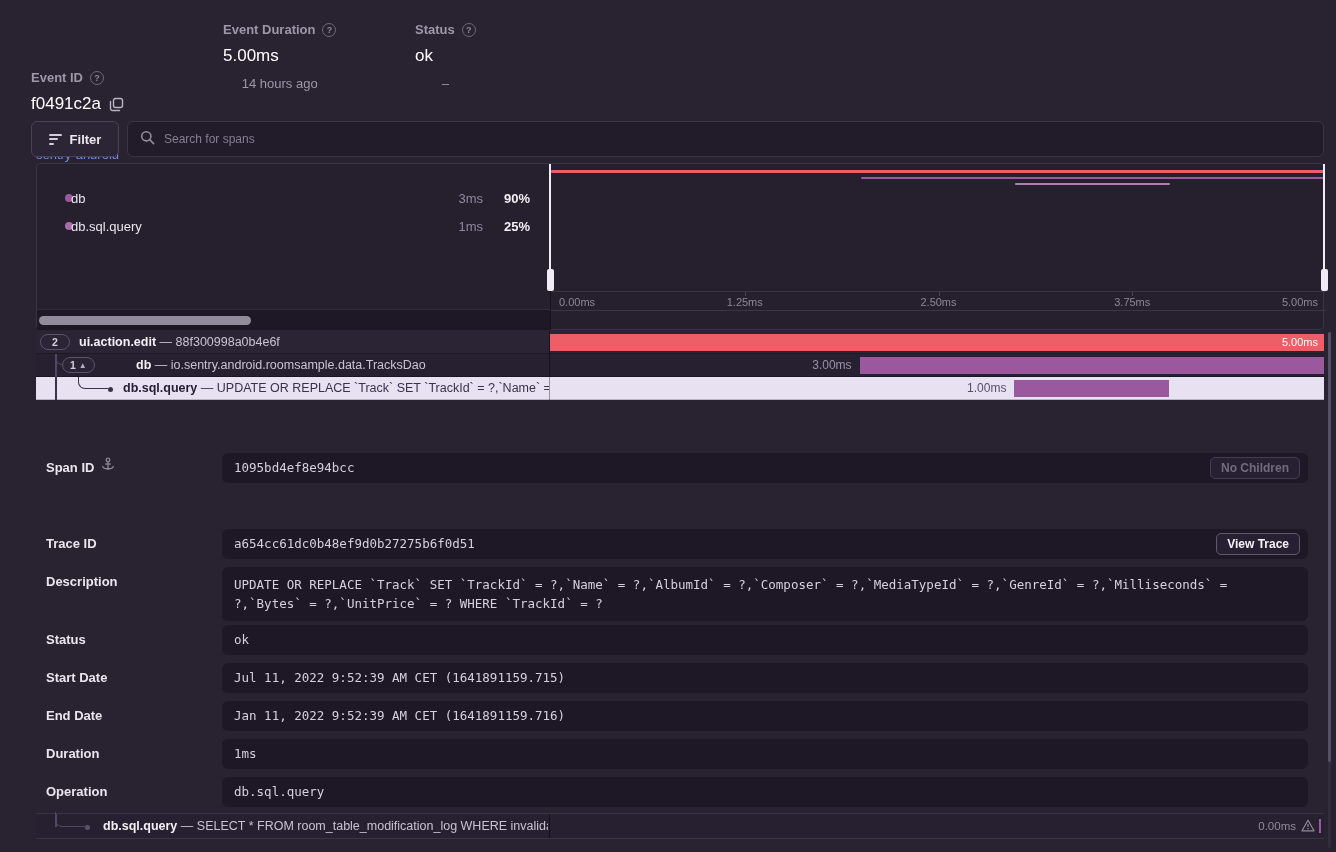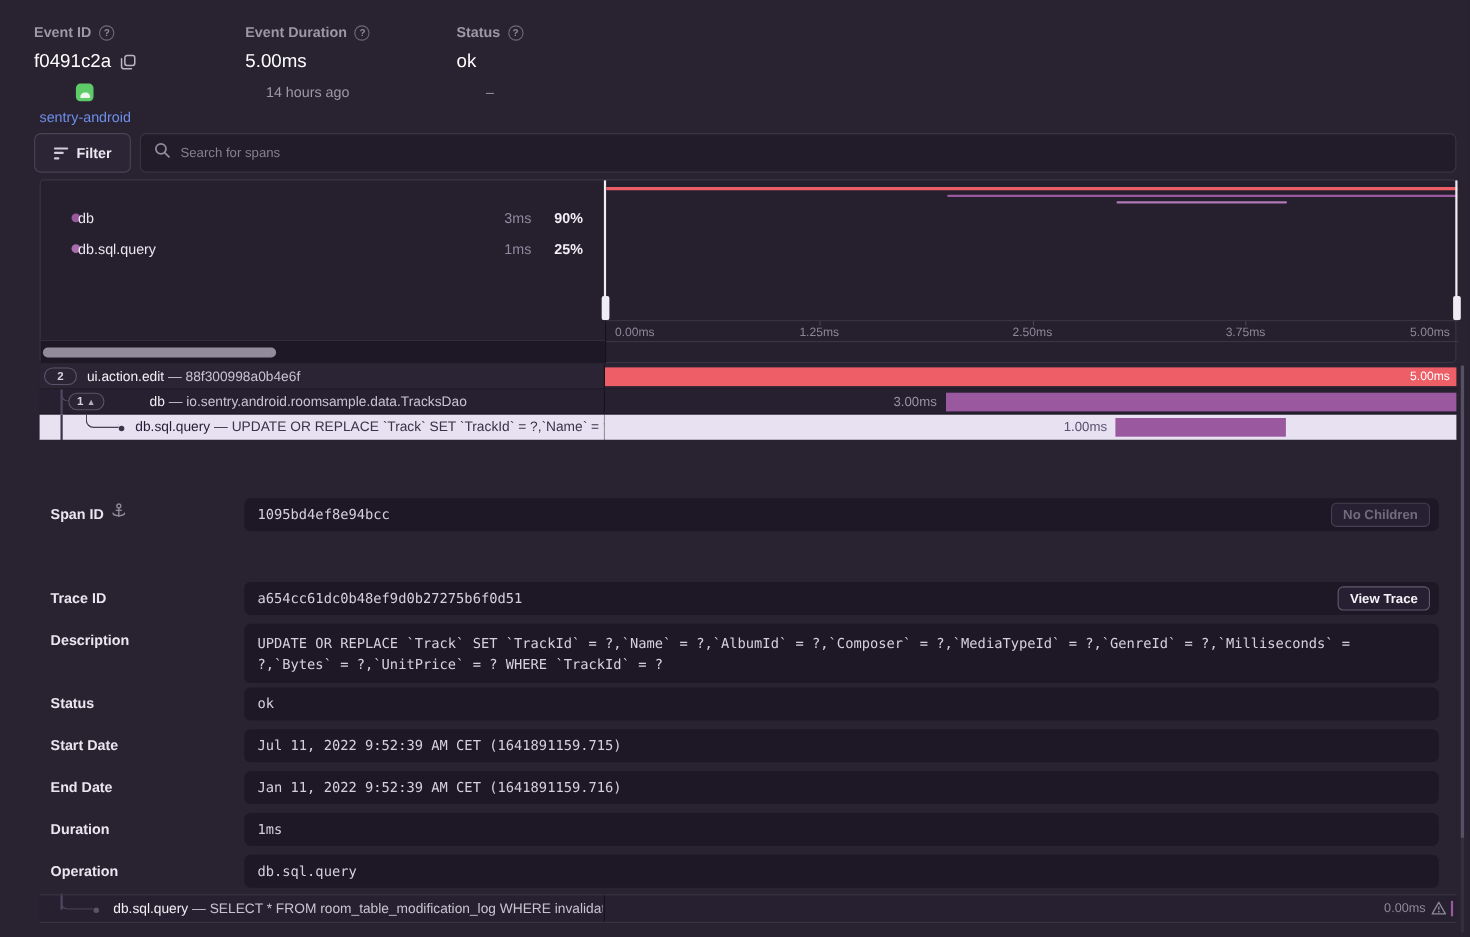--- a/index.html
+++ b/index.html
@@ -5,21 +5,21 @@
   * { margin:0; padding:0; box-sizing:border-box; }
   html,body { width:1336px; height:852px; }
   body {
     position:relative; overflow:hidden;
     background:#292231; color:#e8e4ee;
     font-family:"Liberation Sans", sans-serif;
   }
 
   
   .hcol { position:absolute; top:22px; }
-  .hcol.c1 { left:31px; } .hcol.c2 { left:223px; } .hcol.c3 { left:415px; }
+  .hcol.c1 { left:31px;margin-top:48px; } .hcol.c2 { left:223px; } .hcol.c3 { left:415px; }
   .hlabel { display:flex; align-items:center; gap:7px; font-size:13px; font-weight:bold; color:#9d97a8; }
   .help-ic { width:14px; height:14px; border:1.2px solid #6d6878; border-radius:50%;
              color:#8d8798; font-size:9px; font-weight:bold; display:inline-flex; align-items:center; justify-content:center; }
   .hvalue { margin-top:9px; font-size:17px; color:#ffffff; display:flex; align-items:center; gap:8px; }
   .hsub   { margin-top:10px; font-size:13px; color:#9d97a8; display:flex; align-items:center; gap:7px;flex-direction:column; }
   .link   { color:#6d8fe8; }
   .plat-ic { width:16px; height:16px; border-radius:4px; background:#5ecb69; display:inline-flex; align-items:flex-end; justify-content:center; }
   .plat-ic span { display:block; width:9px; height:5px; background:#eef6ee; border-radius:5px 5px 1px 1px; margin-bottom:3px; }
   .copy-ic svg { display:block; }
 
@@ -62,21 +62,21 @@
   .mm-axis .t4 { position:absolute; right:8px; top:4px; }
   .mm-tick { position:absolute; top:0; width:1px; height:4px; background:#4a4356; }
   .vhandle { position:absolute; top:0; width:2px; height:127px; background:#efedf3; cursor:ew-resize; }
   .vhandle .grip { position:absolute; bottom:0; left:-2.5px; width:7px; height:22px; background:#efedf3; border-radius:2px; }
 
   
   .trow { position:absolute; left:36px; width:1288px; height:23px; }
   .trow .left { position:absolute; left:0; top:0; width:513px; height:23px; overflow:hidden; white-space:nowrap; }
   .trow .right{ position:absolute; left:513px; top:0; width:775px; height:23px; border-left:1px solid #17121d; }
   .trow .txt  { position:absolute; top:0; line-height:23px; font-size:12.5px; }
-  .op-b { font-weight:normal; color:#f2eff5; }
+  .op-b { font-weight:bold; color:#f2eff5; }
   .desc-t { color:#c9c3d1; }
   .pill { position:absolute; top:3px; height:16px; min-width:30px; padding:0 7px;
     border:1px solid #5b5468; border-radius:9px; background:#2b2434;
     font-size:10.5px; font-weight:bold; color:#d5d0dd; display:inline-flex; align-items:center; justify-content:center; gap:3px; cursor:pointer; }
   .chev { font-size:8px; color:#b4aec0; }
   .bar { position:absolute; top:3px; height:17px; }
   .bar-label-in { position:absolute; right:6px; top:0; line-height:17px; font-size:11px; color:#ffffff; }
   .bar-label-out { position:absolute; top:0; line-height:23px; font-size:12px; }
   .guide-v { position:absolute; width:1.5px; background:#4f4960; }
   .elbow { position:absolute; border-left:1.5px solid #4f4960; border-bottom:1.5px solid #4f4960; border-bottom-left-radius:7px; }

